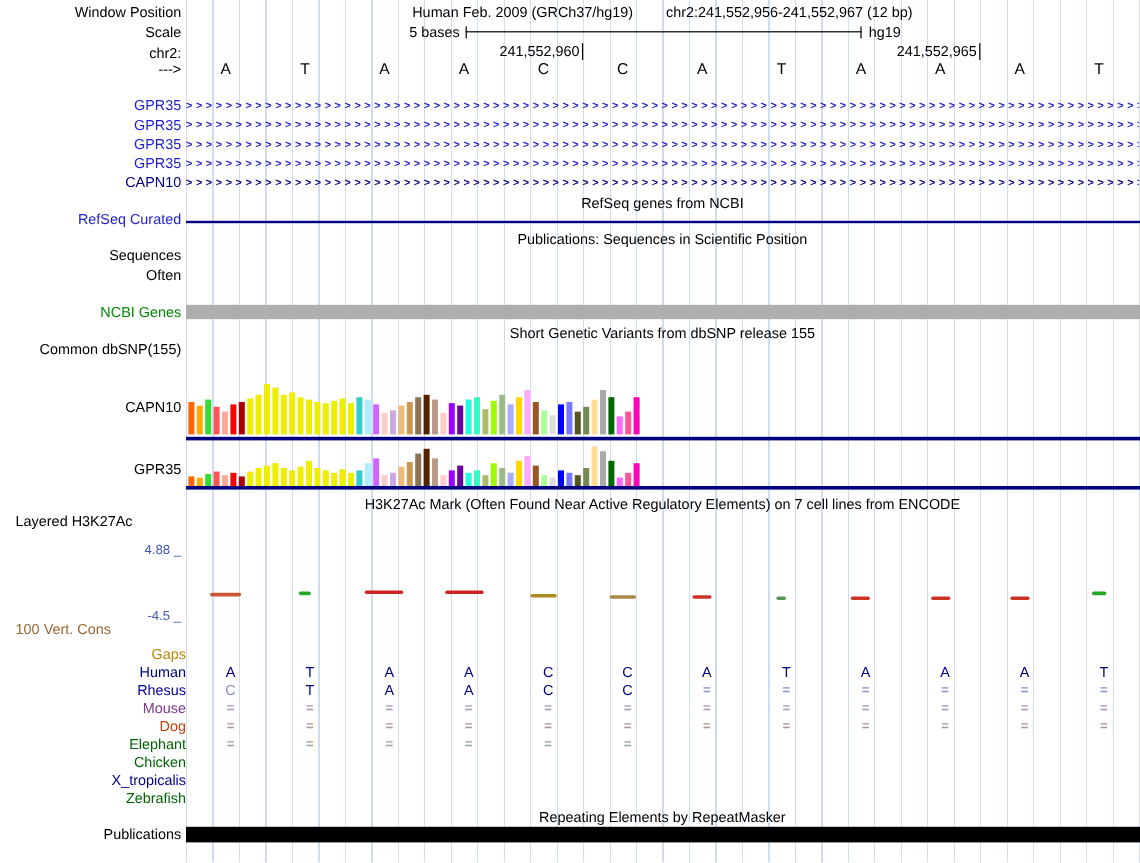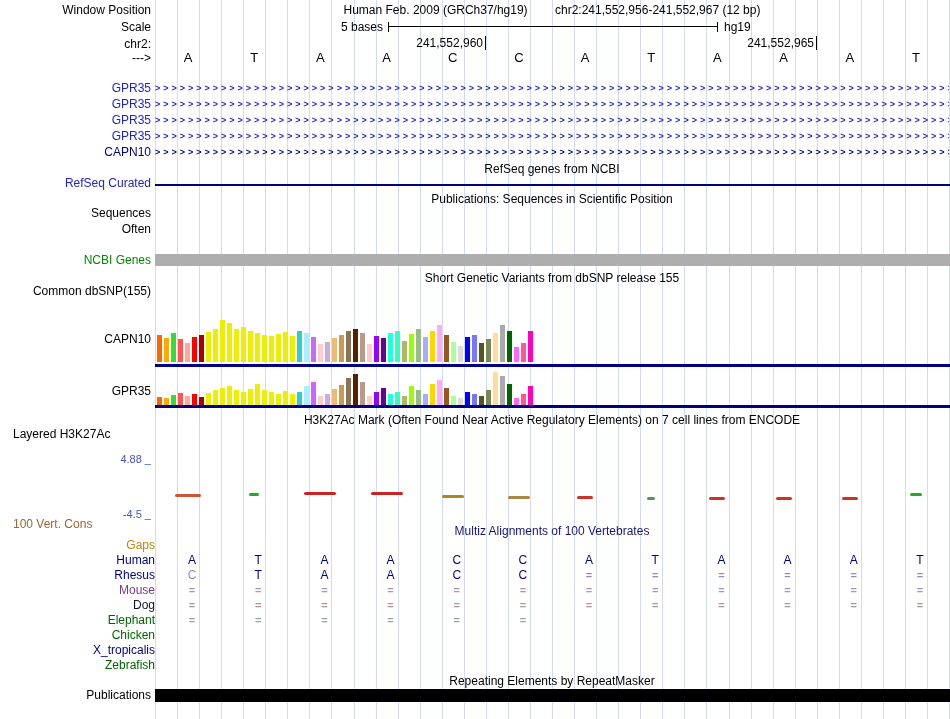--- a/index.html
+++ b/index.html
@@ -229,21 +229,20 @@
       <div class="phylop-mark" style="left: 507.917px; top: 6px; width: 22px; background: rgb(170, 136, 68);"></div>
       <div class="phylop-mark" style="left: 577.083px; top: 6px; width: 16px; background: rgb(204, 51, 34);"></div>
       <div class="phylop-mark" style="left: 647.25px; top: 7px; width: 8px; background: rgb(85, 153, 85);"></div>
       <div class="phylop-mark" style="left: 709.417px; top: 7px; width: 16px; background: rgb(204, 51, 34);"></div>
       <div class="phylop-mark" style="left: 775.583px; top: 7px; width: 16px; background: rgb(204, 51, 34);"></div>
       <div class="phylop-mark" style="left: 841.75px; top: 7px; width: 16px; background: rgb(204, 51, 34);"></div>
       <div class="phylop-mark" style="left: 909.917px; top: 3px; width: 12px; background: rgb(34, 170, 34);"></div>
     </div>
   <div class="lab sm" style="top: 507px; color: rgb(68, 85, 187);">-4.5 _</div>
 
-  <div class="ctr" style="top: 524px; color: rgb(21, 21, 128);">Multiz Alignments of 100 Vertebrates</div>
   <div class="align-row" style="top:538px">
     <span class="lab" style="color: rgb(184, 134, 11);">Gaps</span>
   </div>
   <div class="align-row" style="top:553px">
     <span class="lab" style="color: rgb(0, 0, 139);">Human</span>
   <span class="align-cell" style="left: 178.083px; color: rgb(0, 0, 128);">A</span>
       <span class="align-cell" style="left: 244.25px; color: rgb(0, 0, 128);">T</span>
       <span class="align-cell" style="left: 310.417px; color: rgb(0, 0, 128);">A</span>
       <span class="align-cell" style="left: 376.583px; color: rgb(0, 0, 128);">A</span>
       <span class="align-cell" style="left: 442.75px; color: rgb(0, 0, 128);">C</span>
@@ -279,21 +278,21 @@
       <span class="align-cell gapmark" style="left: 442.75px; color: rgb(168, 152, 184);">=</span>
       <span class="align-cell gapmark" style="left: 508.917px; color: rgb(168, 152, 184);">=</span>
       <span class="align-cell gapmark" style="left: 575.083px; color: rgb(168, 152, 184);">=</span>
       <span class="align-cell gapmark" style="left: 641.25px; color: rgb(168, 152, 184);">=</span>
       <span class="align-cell gapmark" style="left: 707.417px; color: rgb(168, 152, 184);">=</span>
       <span class="align-cell gapmark" style="left: 773.583px; color: rgb(168, 152, 184);">=</span>
       <span class="align-cell gapmark" style="left: 839.75px; color: rgb(168, 152, 184);">=</span>
       <span class="align-cell gapmark" style="left: 905.917px; color: rgb(168, 152, 184);">=</span>
     </div>
   <div class="align-row" style="top:598px">
-    <span class="lab" style="color: #0f172a;">Dog</span>
+    <span class="lab" style="color: #c2410c;">Dog</span>
   <span class="align-cell gapmark" style="left: 178.083px; color: rgb(168, 152, 152);">=</span>
       <span class="align-cell gapmark" style="left: 244.25px; color: rgb(168, 152, 152);">=</span>
       <span class="align-cell gapmark" style="left: 310.417px; color: rgb(168, 152, 152);">=</span>
       <span class="align-cell gapmark" style="left: 376.583px; color: rgb(168, 152, 152);">=</span>
       <span class="align-cell gapmark" style="left: 442.75px; color: rgb(168, 152, 152);">=</span>
       <span class="align-cell gapmark" style="left: 508.917px; color: rgb(168, 152, 152);">=</span>
       <span class="align-cell gapmark" style="left: 575.083px; color: rgb(168, 152, 152);">=</span>
       <span class="align-cell gapmark" style="left: 641.25px; color: rgb(168, 152, 152);">=</span>
       <span class="align-cell gapmark" style="left: 707.417px; color: rgb(168, 152, 152);">=</span>
       <span class="align-cell gapmark" style="left: 773.583px; color: rgb(168, 152, 152);">=</span>

